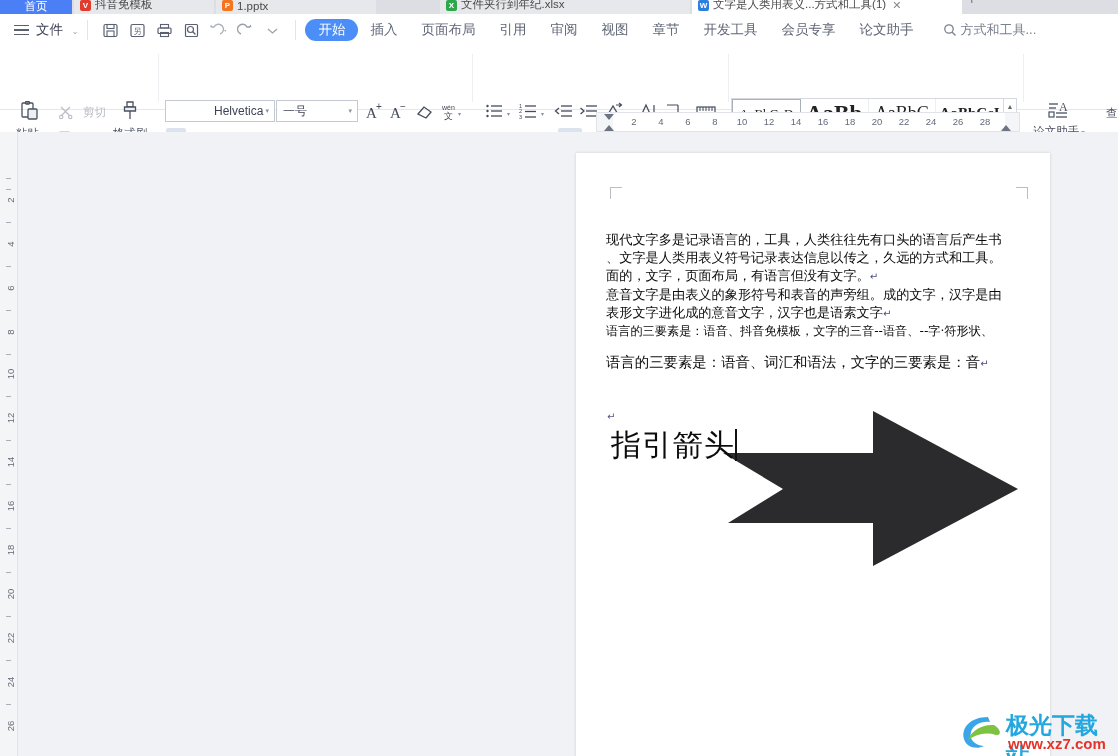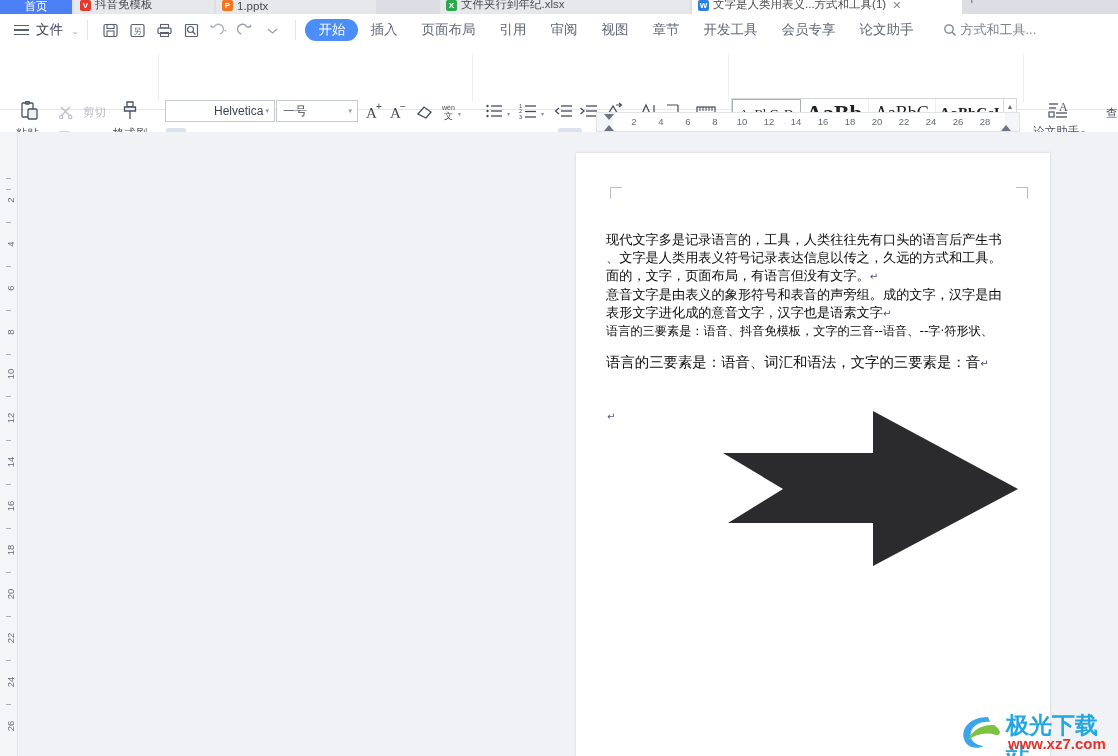--- a/index.html
+++ b/index.html
@@ -652,20 +652,23 @@
         <p class="p-small"><span>语言的三要素是：语音、抖音免模板，文字的三音--语音、--字·符形状、</span></p>
         <p class="p-big"><span>语言的三要素是：语音、词汇和语法，文字的三要素是：音</span><span class="pilcrow">↵</span></p>
       </div>
 
       <div class="stray-pilcrow" style="top:258px;left:31px;">↵</div>
 
       <svg class="arrow-shape" width="295" height="155" viewBox="0 0 295 155">
         <path d="M0 42 L150 42 L150 0 L295 78 L150 155 L150 112 L5 112 L60 78 Z" fill="#2b2b2e"></path>
       </svg>
 
+      <div class="heading-row">
+        <span>指引箭头</span><span class="caret-ins"></span>
+      </div>
     </div>
   </div>
 
   <div class="watermark">
     <svg width="46" height="40" viewBox="0 0 46 40" style="position:absolute;left:0;top:4px;">
       <path d="M30 5 C12 5 3 16 6 27 C8 35 18 38 26 34 C16 33 11 27 13 20 C15 13 23 9 32 10 Z" fill="#3aa6e8"></path>
       <path d="M36 13 C26 12 14 17 10 28 C18 22 28 20 38 23 C43 24 44 18 36 13 Z" fill="#7ec242"></path>
     </svg>
     <div class="wm-text1">极光下载站</div>
     <div class="wm-text2">www.xz7.com</div>

